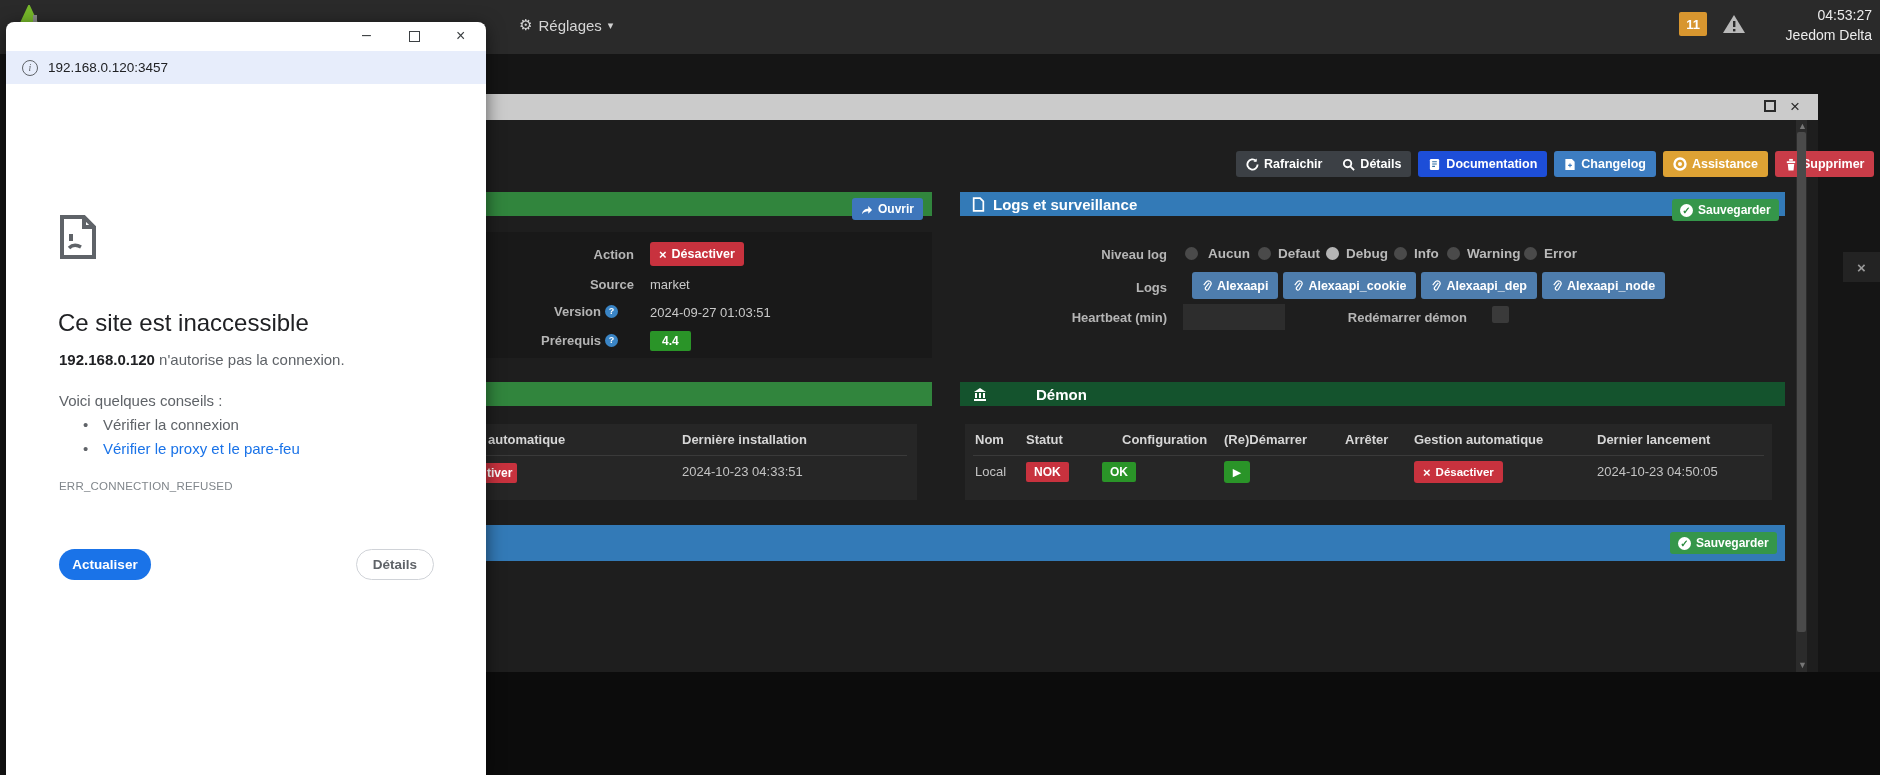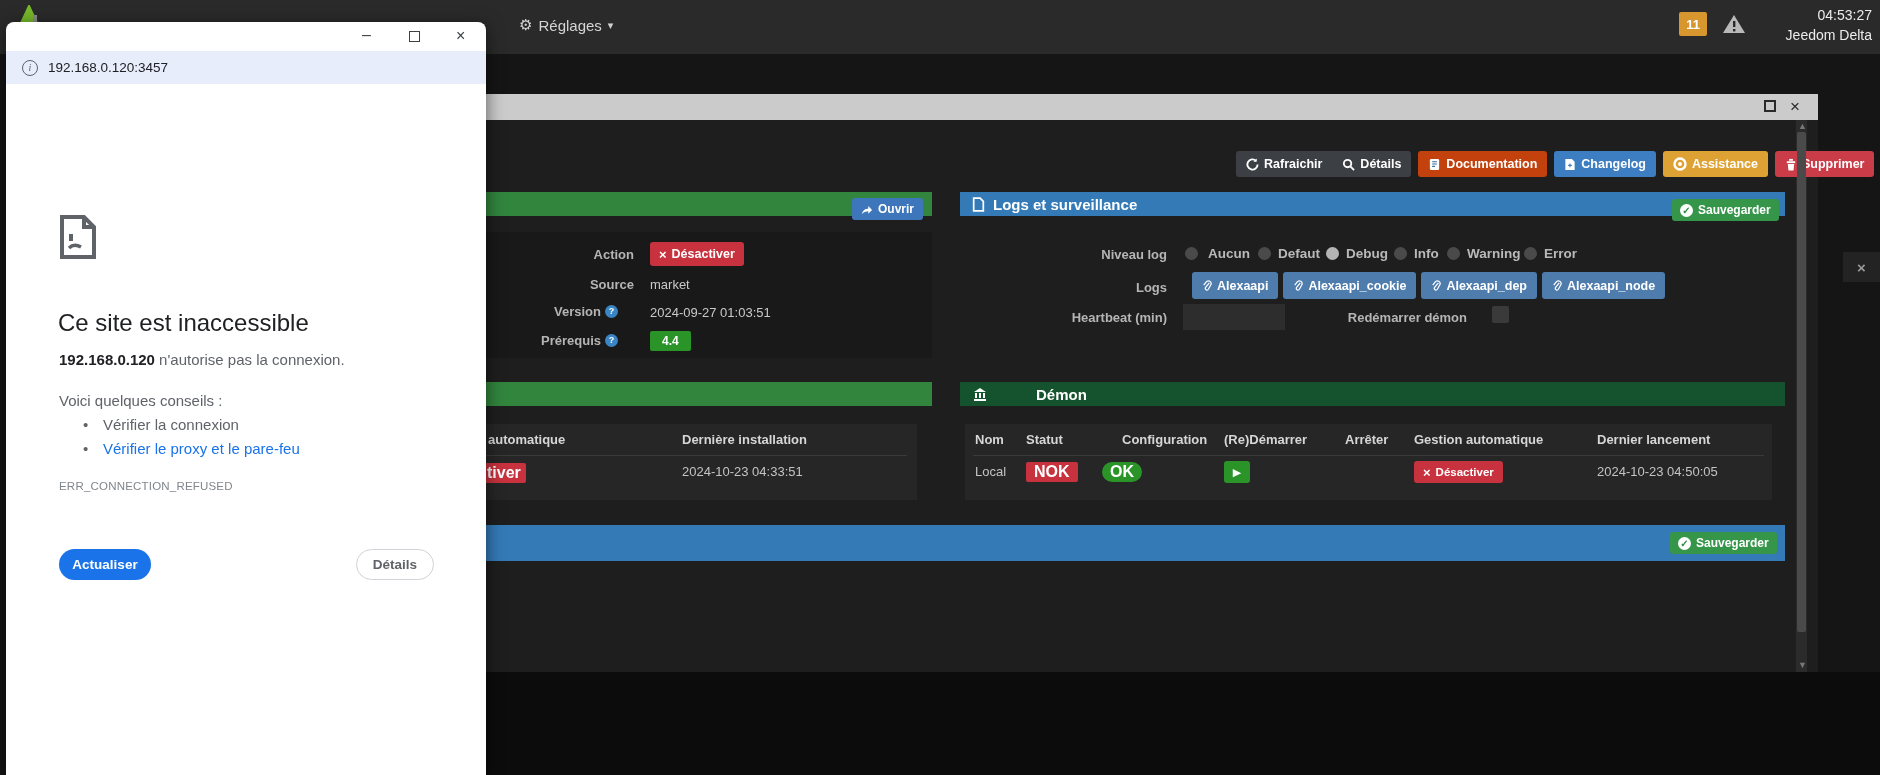--- a/index.html
+++ b/index.html
@@ -33,21 +33,21 @@
   .scroll-arrow { color:#777; font-size:9px; z-index:4; }
 
   
   .toolbar { left:1236px; top:151px; height:26px; display:flex; gap:7px; z-index:3; }
   .tb-group { display:flex; background:#3c4045; border-radius:3px; }
   .tb-btn {
     display:flex; align-items:center; gap:5px; padding:0 10px; height:26px;
     color:#fff; font-size:12.5px; font-weight:700; border-radius:3px; white-space:nowrap;
   }
   .tb-dark { background:transparent; }
-  .tb-doc  { background:#c2410c; }
+  .tb-doc  { background:#1d4ed8; }
   .tb-chg  { background:#3d7dc1; }
   .tb-ass  { background:#dea234; }
   .tb-del  { background:#c93c48; }
 
   
   .bar { height:24px; display:flex; align-items:center; z-index:3; color:#fff; }
   .bar-title { font-size:15px; font-weight:700; color:#fff; margin-left:8px; }
   .green { background:#31853d; }
   .blue  { background:#337ab7; }
   .red   { background:#14532d;gap:40px; }
@@ -61,21 +61,21 @@
 
   .panel { background:#191919; z-index:2; }
   .form-label { color:#b5b5b5; font-size:13px; font-weight:700; text-align:right; z-index:3; }
   .form-value { color:#c9c9c9; font-size:13px; font-weight:400; z-index:3; }
   .help-dot { display:inline-flex; width:13px; height:13px; background:#3a85c6; border-radius:50%; color:#fff; font-size:9px; font-weight:700; align-items:center; justify-content:center; margin-left:4px; vertical-align:2px;}
   .badge-green { background:#2a9428; color:#fff; font-size:12px; font-weight:700; border-radius:2px; height:20px; padding:0 12px; display:flex; align-items:center; z-index:3;}
 
   .table-panel { background:#262626; z-index:3; }
   .th { color:#d6d6d6; font-size:13px; font-weight:700; z-index:4; white-space:nowrap; }
   .td { color:#c3c3c3; font-size:13px; z-index:4; white-space:nowrap; }
-  .pill { height:20px; border-radius:2px; color:#fff; font-size:16px; font-weight:700; display:flex; align-items:center; justify-content:center; padding:0 8px; z-index:4; }
+  .pill { height:20px; border-radius:2px; color:#fff; font-size:12px; font-weight:700; display:flex; align-items:center; justify-content:center; padding:0 8px; z-index:4; }
   .pill-red { background:#c8323e; }
   .pill-green { background:#2a9428; }
   .play-btn { width:26px; height:22px; background:#2a9428; border-radius:3px; color:#fff; font-size:11px; display:flex; align-items:center; justify-content:center; z-index:4; }
 
   .radio { width:13px; height:13px; border-radius:50%; background:#4a4a4a; z-index:3; }
   .radio.sel { background:#b5b5b5; }
   .radio-label { color:#b9b9b9; font-size:13.5px; font-weight:700; z-index:3; }
 
   .log-btns { left:1192px; top:272px; display:flex; gap:5px; z-index:3; }
   .log-btn { background:#4e7dad; height:27px; padding:0 10px; font-size:12.5px; display:flex; align-items:center; gap:5px; color:#fff; font-weight:700; border-radius:3px; }
@@ -312,21 +312,21 @@
   <div class="abs th" style="left:975px; top:432px;">Nom</div>
   <div class="abs th" style="left:1026px; top:432px;">Statut</div>
   <div class="abs th" style="left:1102px; top:432px;margin-left:20px;">Configuration</div>
   <div class="abs th" style="left:1224px; top:432px;">(Re)Démarrer</div>
   <div class="abs th" style="left:1345px; top:432px;">Arrêter</div>
   <div class="abs th" style="left:1414px; top:432px;">Gestion automatique</div>
   <div class="abs th" style="left:1597px; top:432px;">Dernier lancement</div>
   <div class="abs" style="left:973px; top:455px; width:791px; height:1px; background:#3a3a3a; z-index:4;"></div>
   <div class="abs td" style="left:975px; top:464px;">Local</div>
   <div class="abs pill pill-red" style="left:1026px; top:462px;">NOK</div>
-  <div class="abs pill pill-green" style="left:1102px; top:462px;border-radius:10px;">OK</div>
+  <div class="abs pill pill-green" style="left:1102px; top:462px;">OK</div>
   <div class="abs play-btn" style="left:1224px; top:461px;">
     <span>▶</span>
   </div>
   <div class="abs btn btn-danger" style="left:1414px; top:461px; height:22px; font-size:11.5px;">
     <span class="x-glyph">×</span>
     <span>Désactiver</span>
   </div>
   <div class="abs td" style="left:1597px; top:464px;">2024-10-23 04:50:05</div>
 
   <div class="abs bar blue" style="left:400px; top:525px; width:1385px; height:36px;"></div>

